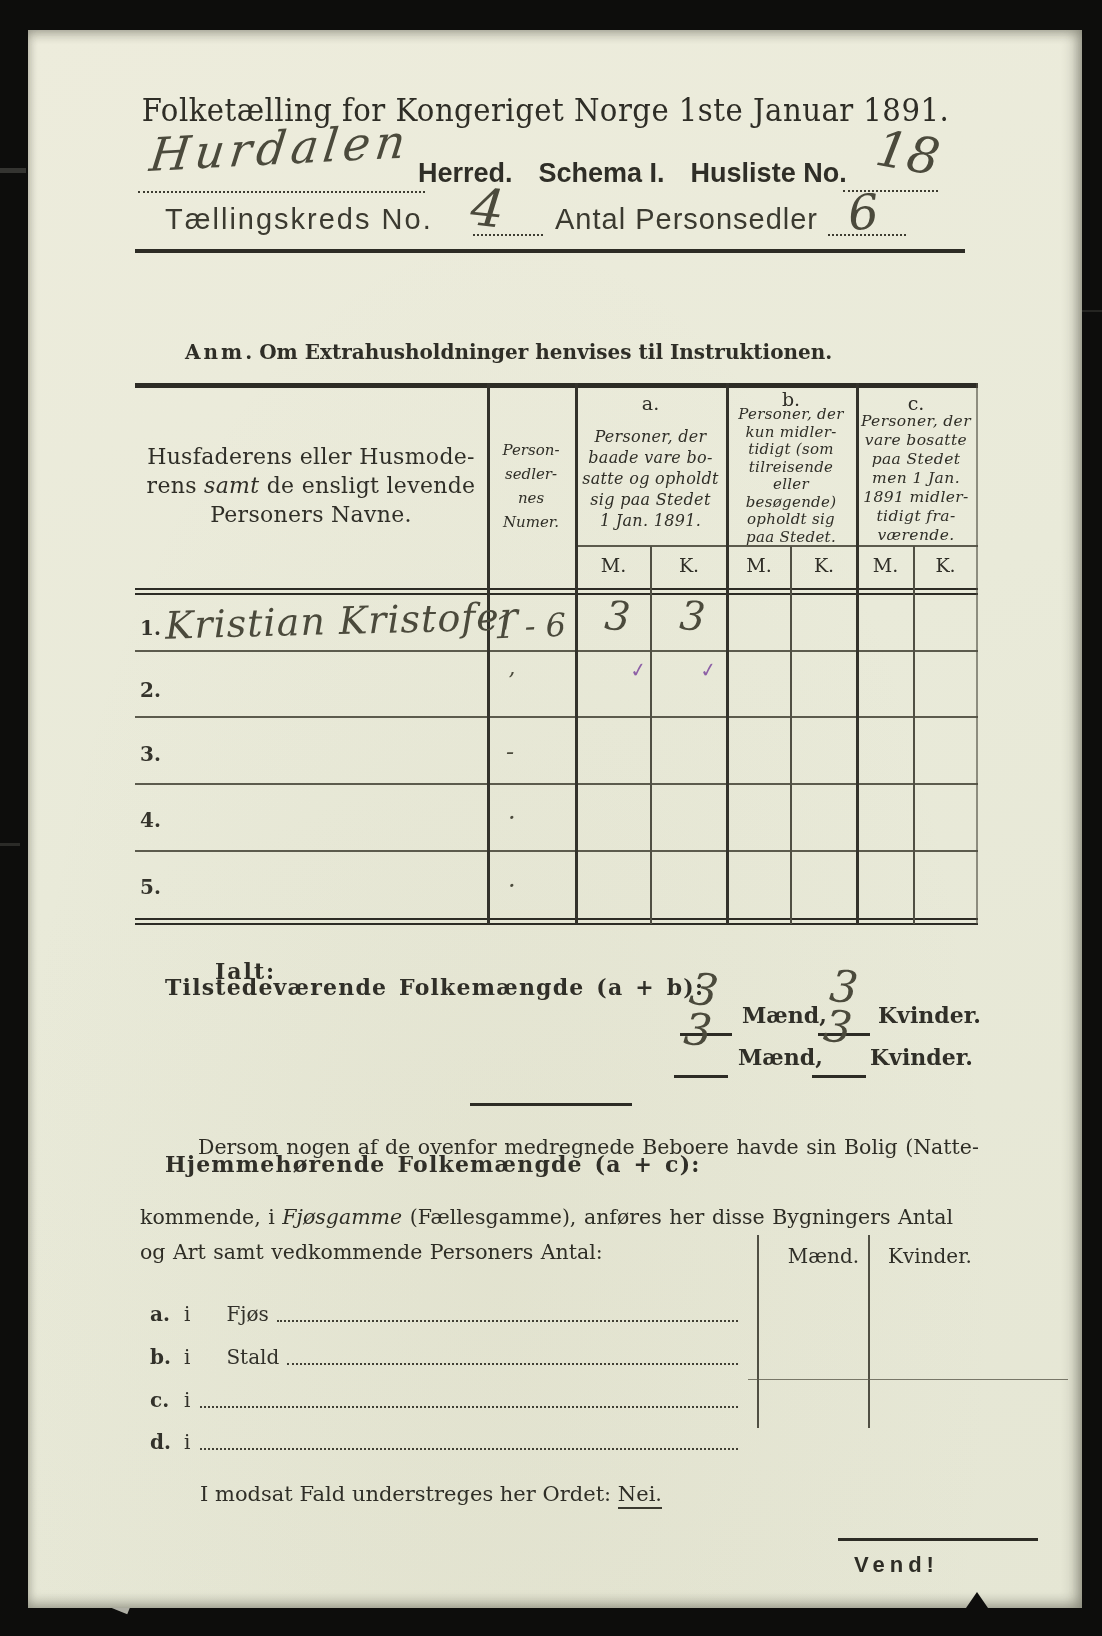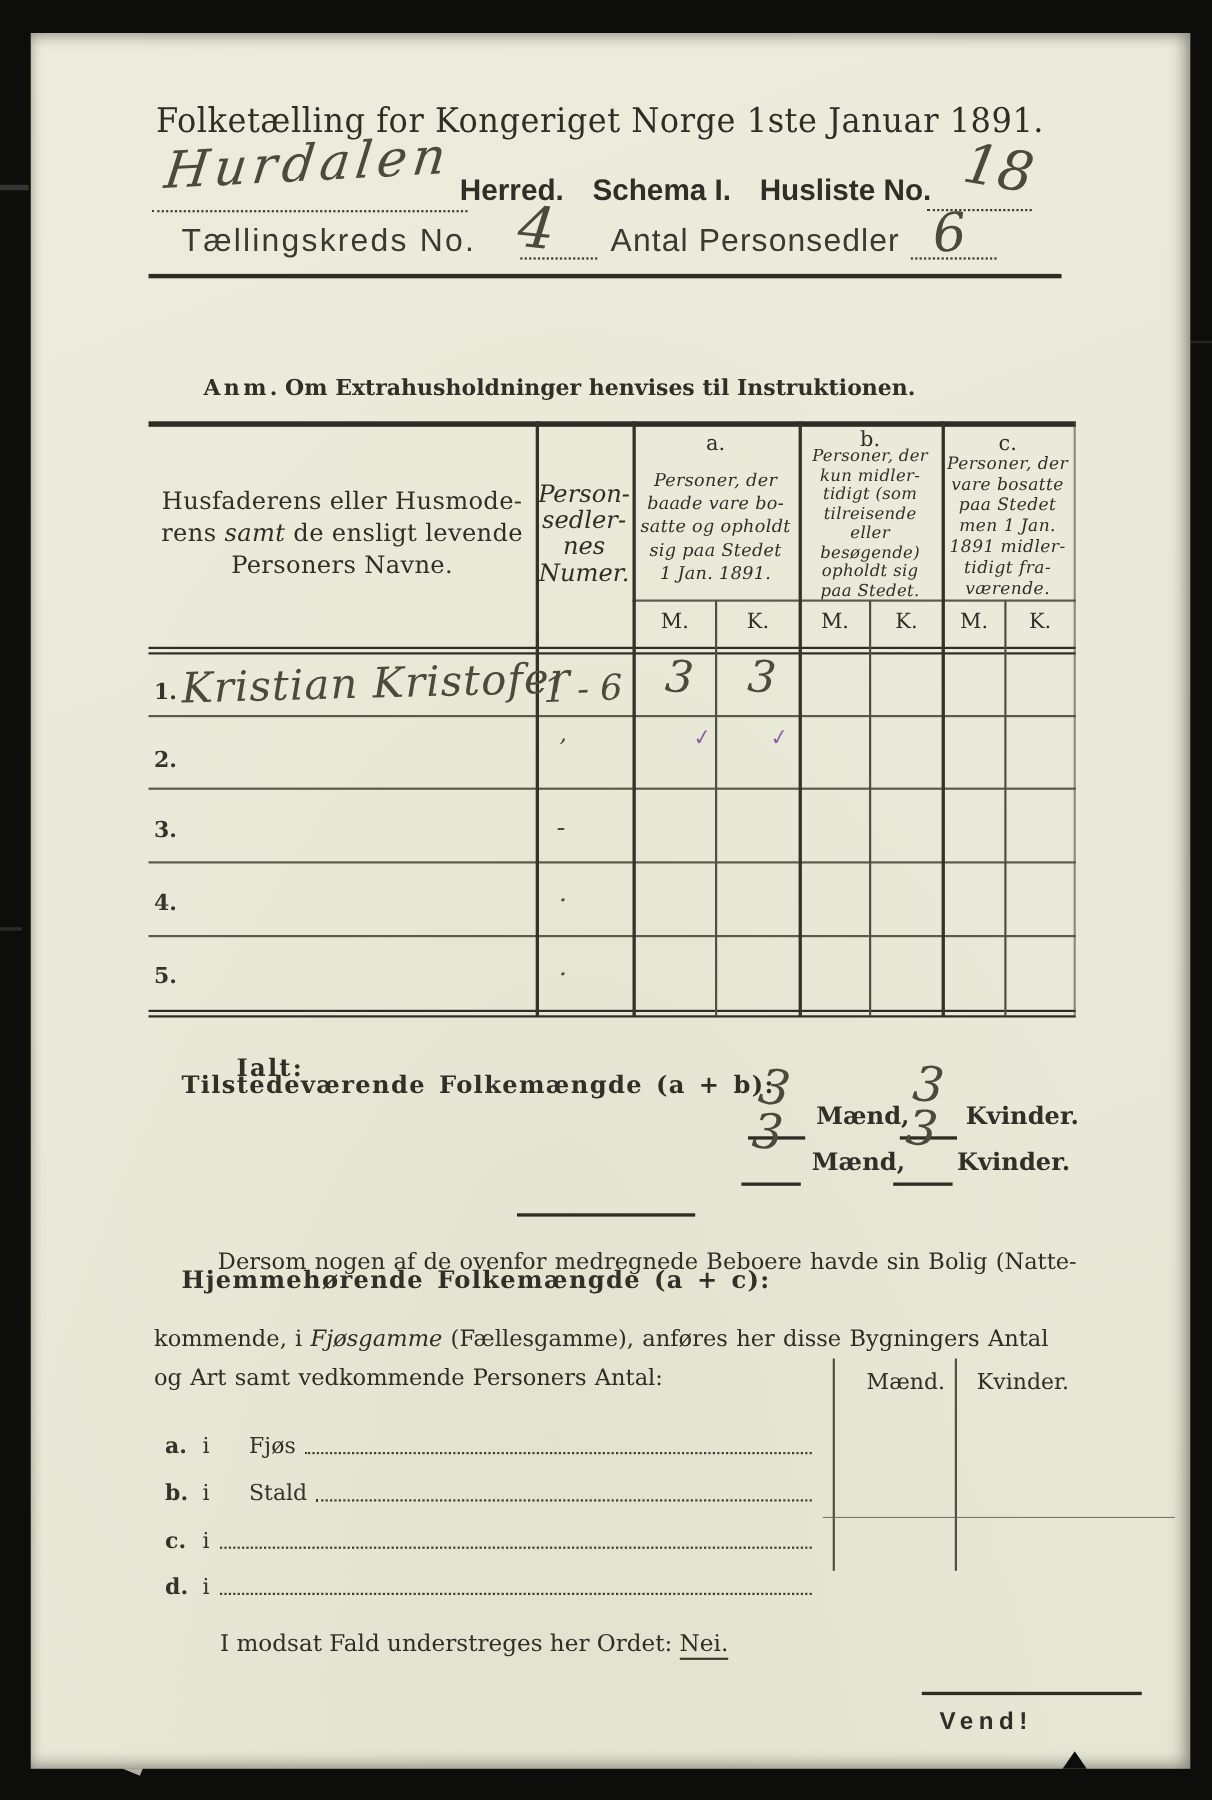--- a/index.html
+++ b/index.html
@@ -33,21 +33,21 @@
   .dots{position:absolute;border-bottom:2.5px dotted #3d3c31;}
   .title{font-size:31px;letter-spacing:0.5px;color:#2e2d26;}
   .title-inner{display:inline-block;transform:scaleX(0.94);}
   .herred{display:flex;gap:26px;font-family:"Liberation Sans",sans-serif;font-weight:bold;font-size:27px;color:#2f2e27;white-space:nowrap;}
   .kredslab{font-family:"Liberation Sans",sans-serif;font-size:29px;letter-spacing:2px;color:#3b3a30;white-space:nowrap;}
   .subtitle{font-style:italic;font-weight:600;font-size:20px;line-height:32px;color:#2f2e27;}
   .note{font-size:20px;font-weight:600;color:#2f2e27;white-space:nowrap;}
   .note-label{letter-spacing:3px;margin-right:4px;}
   .thead{color:#2f2e27;}
   .names-h{font-size:22px;line-height:29px;letter-spacing:0.3px;}
-  .numer-h{font-size:22px;line-height:24px;}
+  .numer-h{font-size:15px;line-height:24px;}
   .collab{font-size:19px;}
   .coltext-a{font-size:16px;line-height:21px;letter-spacing:0.3px;}
   .coltext-b{font-size:15px;line-height:17.5px;letter-spacing:0.3px;}
   .coltext-c{font-size:15.5px;line-height:19px;letter-spacing:0.4px;}
   .mk{font-size:19px;color:#2f2e27;}
   .rowno{font-size:20px;font-weight:bold;color:#35342c;}
   .check{color:#8d5fa6;font-size:20px;}
   .sumlabel{font-size:22px;letter-spacing:1.2px;word-spacing:3px;font-weight:600;color:#302f28;white-space:nowrap;}
   .sumword{font-size:22px;font-weight:600;color:#302f28;white-space:nowrap;}
   .ialt{font-size:22px;font-weight:bold;letter-spacing:2px;color:#302f28;}

